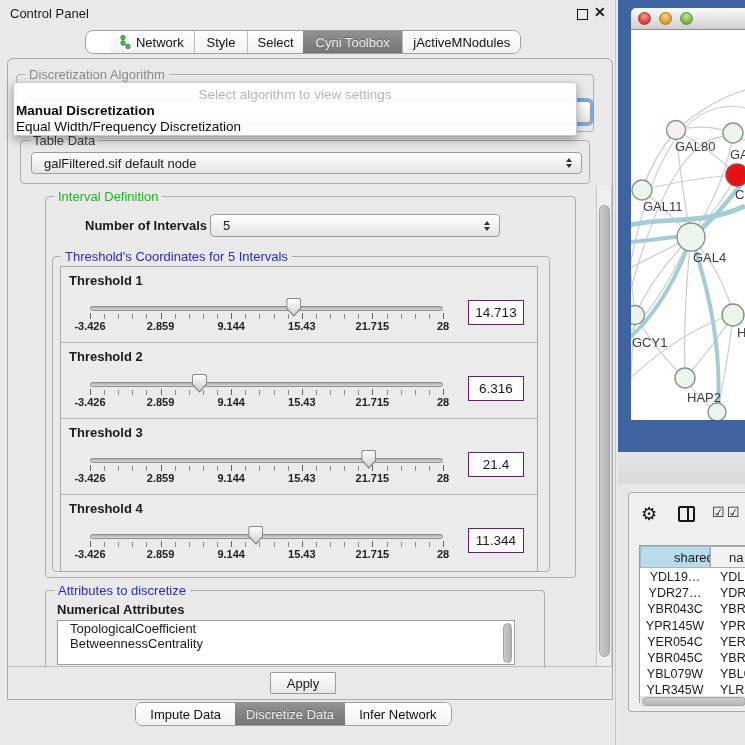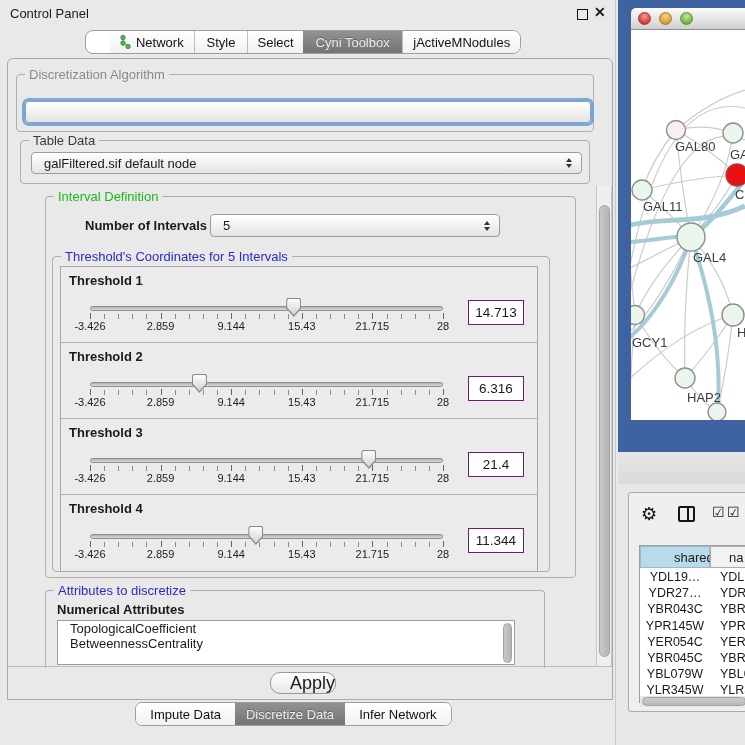--- a/index.html
+++ b/index.html
@@ -20,34 +20,34 @@
   .tab{height:100%;display:flex;align-items:center;justify-content:center;gap:5px;background:linear-gradient(#FFFFFF,#F1F1F1);font-size:13px;color:#111;}
   .tab.sep{border-right:1px solid #BDBDBD;}
   .tab.tsel{background:linear-gradient(#929292,#747474);color:#EDEDED;text-shadow:0 -1px 0 rgba(0,0,0,0.25);}
   
   .trowbox{position:absolute;background:#EBEBEB;border:1px solid #A8A8A8;}
   .trow{position:relative;width:100%;height:76px;border-bottom:1px solid #B5B5B5;}
   .trow:last-child{border-bottom:none;}
   .tlabel{position:absolute;left:8px;top:6px;font-weight:bold;font-size:13px;}
   .track{position:absolute;left:29px;top:39px;width:353px;height:5px;background:linear-gradient(#ADADAD,#DDDDDD);border:1px solid #8F8F8F;border-radius:3px;}
   .ticks{position:absolute;left:29px;top:47px;width:354px;height:5px;background:repeating-linear-gradient(90deg,#8A8A8A 0 1px,transparent 1px 14.12px);}
-  .smark{position:absolute;top:53px;width:50px;text-align:center;font-size:11px;font-weight:normal;color:#222;}
+  .smark{position:absolute;top:53px;width:50px;text-align:center;font-size:11px;font-weight:bold;color:#222;}
   .smark::before{content:'';position:absolute;left:50%;top:-7px;width:1px;height:6px;background:#666;}
   .thumb{position:absolute;top:31px;width:15px;height:19px;clip-path:polygon(8% 0,92% 0,100% 10%,100% 55%,50% 100%,0 55%,0 10%);background:#8A8A8A;}
   .thumb-in{position:absolute;left:1px;top:1px;right:1px;bottom:2px;clip-path:polygon(8% 0,92% 0,100% 10%,100% 55%,50% 100%,0 55%,0 10%);background:linear-gradient(#FDFDFD,#D2D2D2);}
   .vbox{position:absolute;left:407px;top:33px;width:56px;height:25px;background:#fff;border:1px solid #701a75;display:flex;align-items:center;justify-content:center;font-size:13.5px;}
   
   .sb-track{position:absolute;background:#EFEFEF;border-left:1px solid #C6C6C6;border-right:1px solid #C6C6C6;}
   .sb-thumb{position:absolute;background:linear-gradient(90deg,#C9C9C9,#B4B4B4);border:1px solid #A3A3A3;border-radius:6px;}
   
   #algo-popup{position:absolute;left:13px;top:82px;width:564px;height:54px;background:rgba(255,255,255,0.94);border:1px solid #C9C9C9;border-radius:3px;box-shadow:0 4px 10px rgba(0,0,0,0.35);z-index:30;}
   .popup-hint{position:absolute;left:0;top:4px;width:100%;text-align:center;color:#B5B5B5;font-size:13.5px;}
   .popup-item{position:absolute;left:2px;font-size:13.5px;color:#0A0A0A;white-space:nowrap;}
   
-  .pushbtn{position:absolute;background:linear-gradient(#FFFFFF,#E7E7E7);border:1px solid #9A9A9A;border-radius:10px;display:flex;align-items:center;justify-content:flex-end;font-size:18px;}
+  .pushbtn{position:absolute;background:linear-gradient(#FFFFFF,#E7E7E7);border:1px solid #9A9A9A;border-radius:1px;display:flex;align-items:center;justify-content:center;font-size:13px;}
   
   .cellhead{position:absolute;display:flex;align-items:center;justify-content:flex-start;font-size:13px;border:1px solid #9FB9C6;padding-left:33px;}
   .trowcell{display:flex;height:16.2px;align-items:center;font-size:12.5px;}
   .net-label{font-size:13px;fill:#3C3C3C;}
 </style>
 </head>
 <body>
 
 <div id="root">
 
@@ -91,20 +91,25 @@
     <span class="glabel" style="color:#3A3A3A;">Table Data</span>
     <div class="combo" style="left:10px;top:11px;width:551px;height:22px;">
       <span>galFiltered.sif default node</span>
       <span class="spin">
           <i class="up"></i>
           <i class="dn"></i>
         </span>
     </div>
   </div>
 
+  <div id="algo-popup">
+    <div class="popup-hint">Select algorithm to view settings</div>
+    <div class="popup-item" style="top:20px;font-weight:bold;">Manual Discretization</div>
+    <div class="popup-item" style="top:36px;">Equal Width/Frequency Discretization</div>
+  </div>
 
   <div class="sb-track" style="left:596px;top:186px;width:16px;height:480px;">
     <div class="sb-thumb" style="left:2px;top:19px;width:11px;height:452px;"></div>
   </div>
 
   <div class="grp" style="left:45px;top:196px;width:531px;height:382px;">
     <span class="glabel" style="color:#1DB81D;">Interval Definition</span>
   </div>
   <div class="abs" style="left:85px;top:218px;font-weight:bold;">Number of Intervals</div>
   <div class="combo" style="left:210px;top:214px;width:290px;height:23px;">

